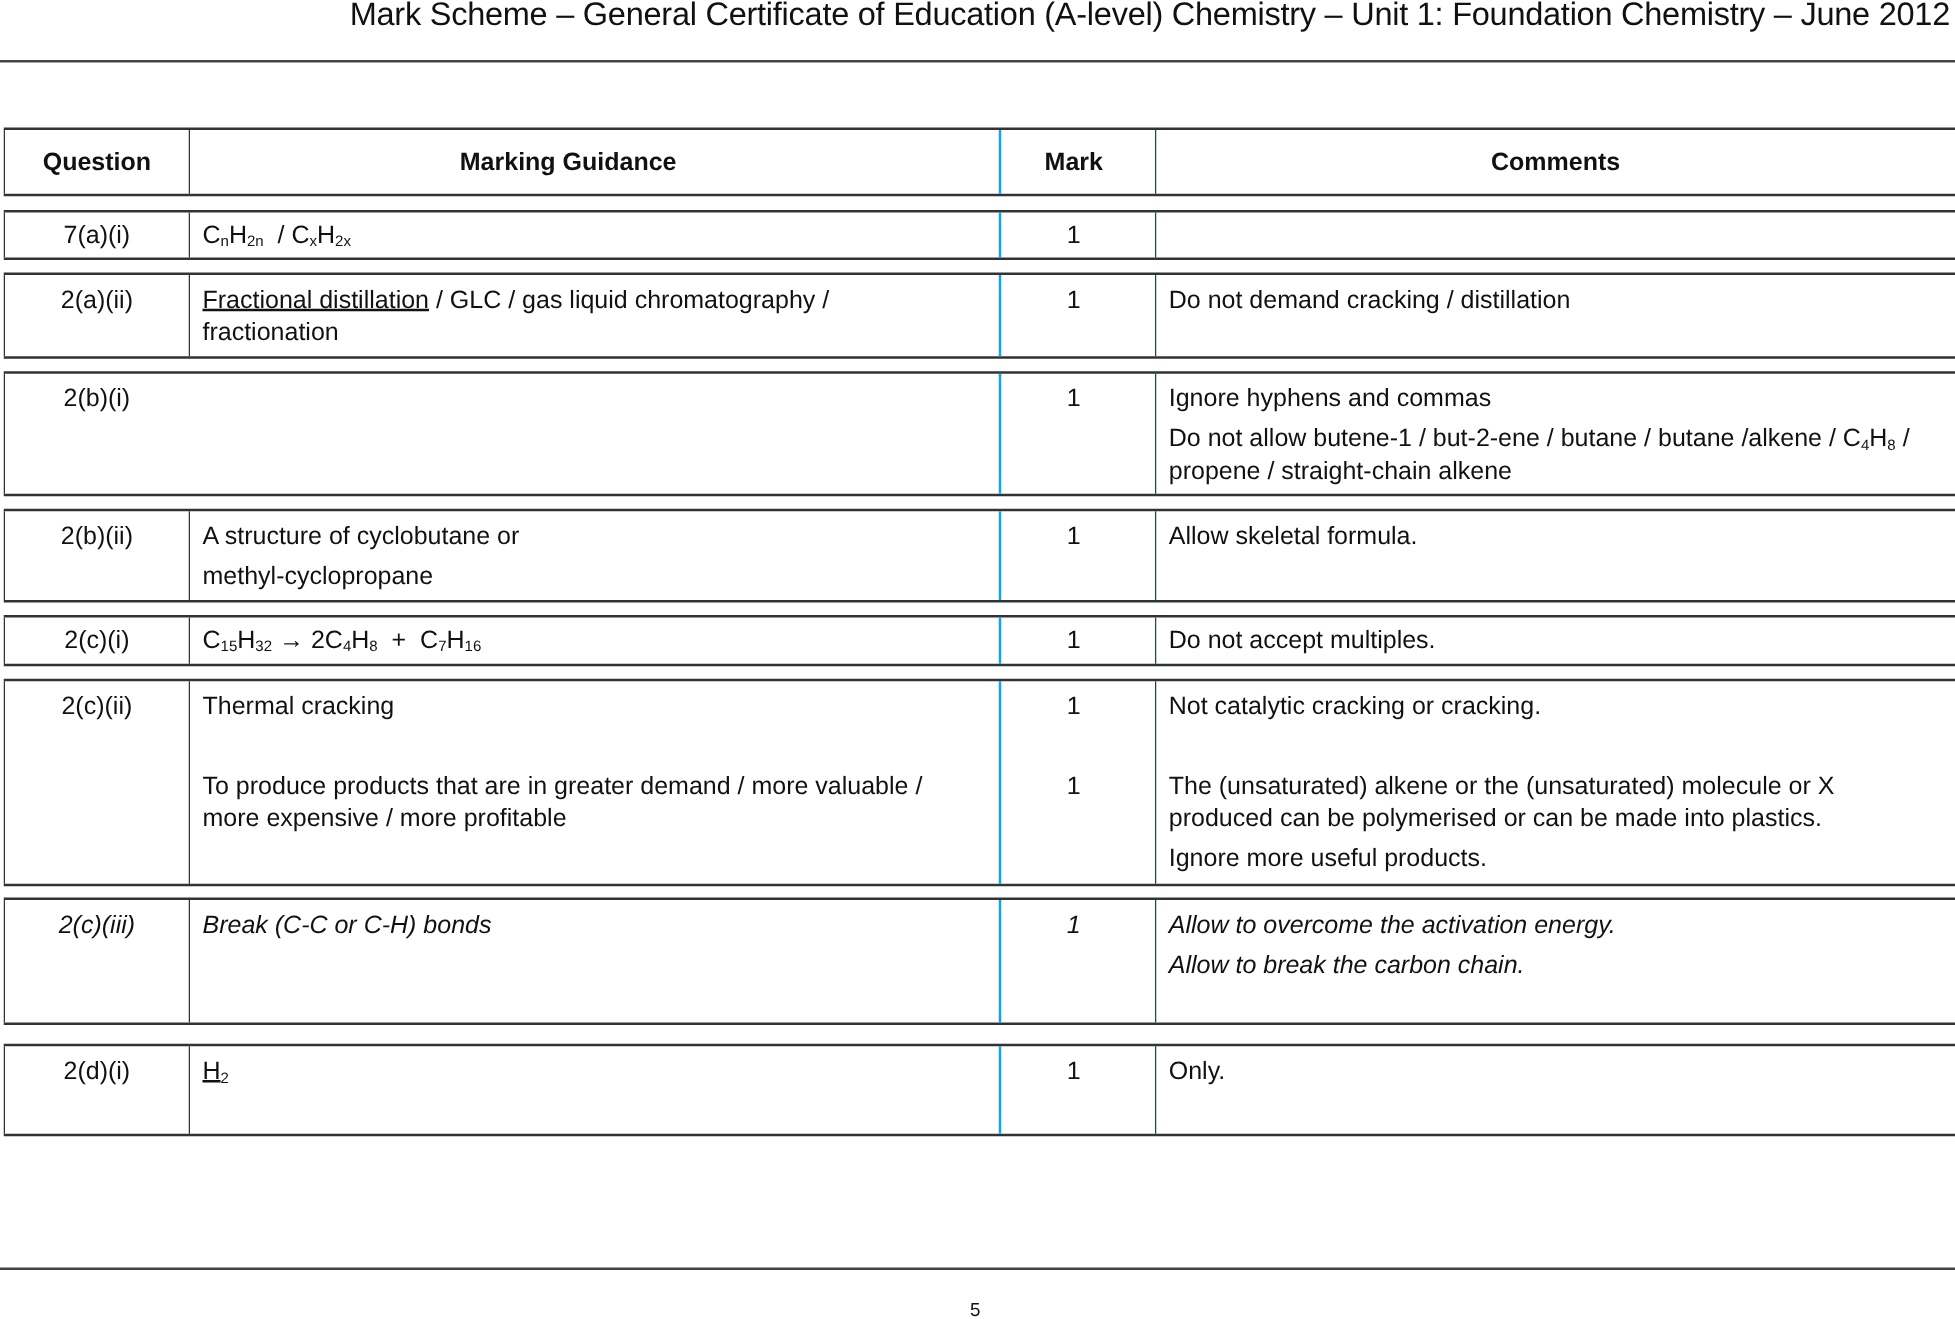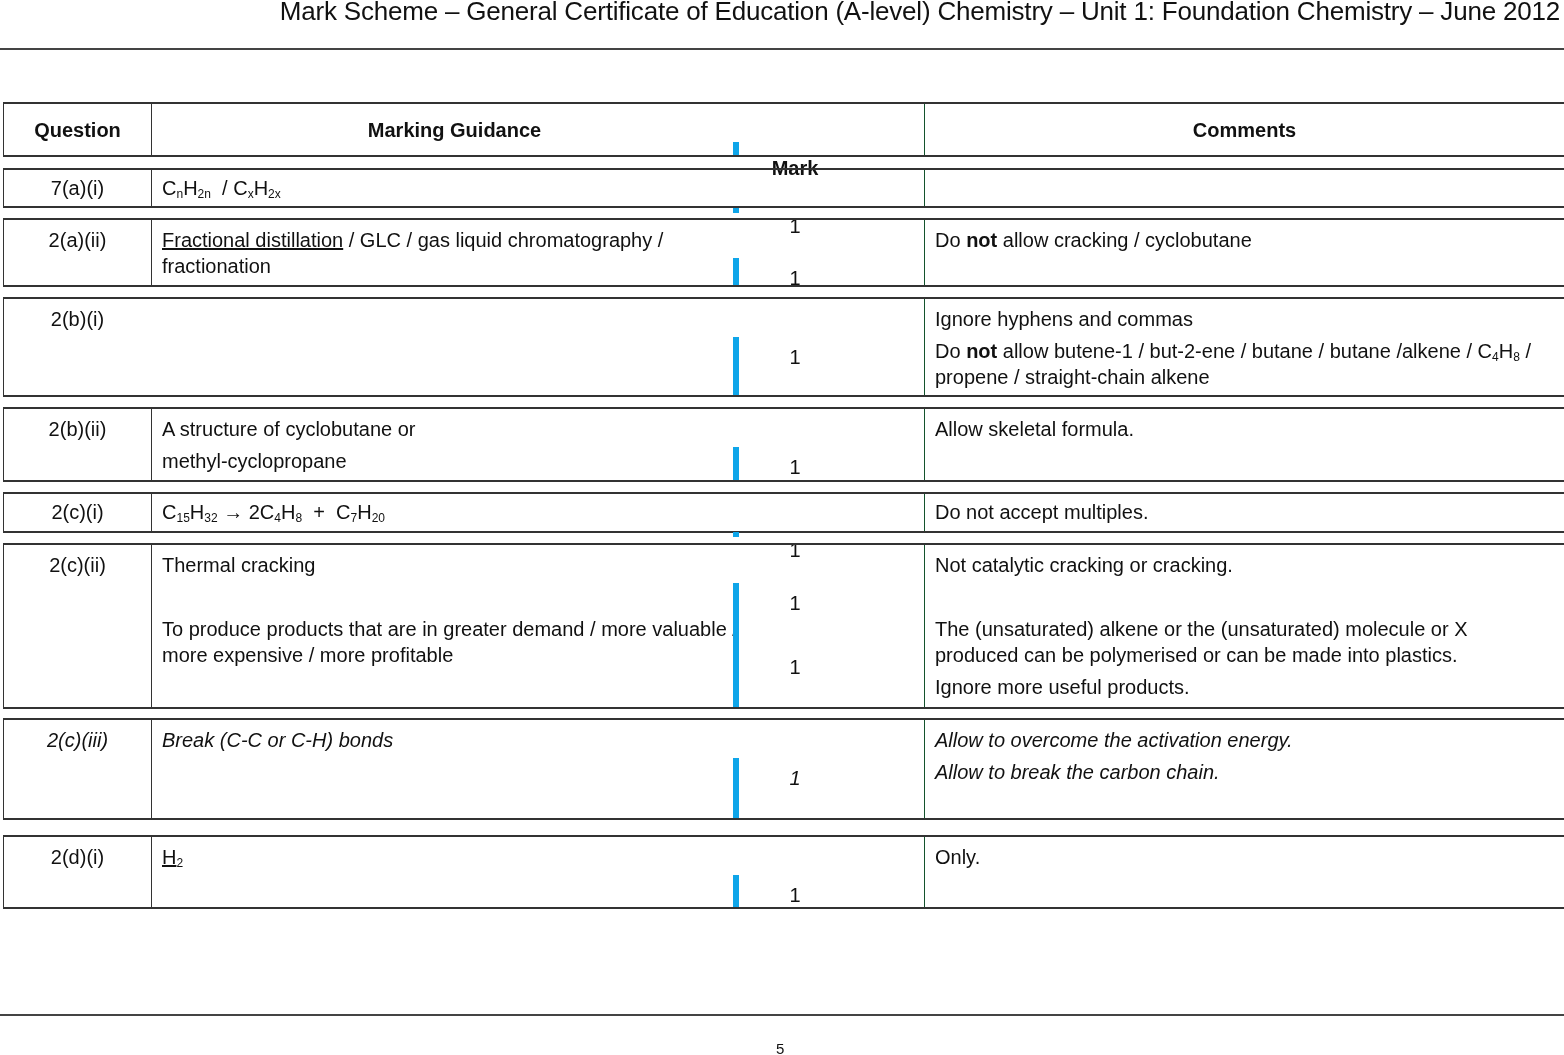--- a/index.html
+++ b/index.html
@@ -7,27 +7,27 @@
          font-family:"Liberation Sans", sans-serif; color:#111; }
   .running-header { position:absolute; right:4px; top:0; font-size:26px; line-height:22px; white-space:nowrap; letter-spacing:-0.2px; }
   .rule-top { position:absolute; left:0; right:0; top:48px; border-top:2px solid #444; }
   .rule-bottom { position:absolute; left:0; right:0; top:1014px; border-top:2px solid #444; }
   .page-number { position:absolute; left:776px; top:1040px; font-size:15px; }
 
   .block { position:absolute; left:3px; width:1561px; border-top:2px solid #333; border-bottom:2px solid #333; box-sizing:border-box; }
   .block .cell { position:absolute; top:0; bottom:0; box-sizing:border-box; font-size:20px; line-height:26px; }
   .c-q { left:0; width:148px; border-left:1px solid #333; text-align:center; padding-top:7px; }
   .c-g { left:148px; width:606px; border-left:1px solid #333; padding:7px 10px 0 10px; }
-  .c-m { left:730px; width:118px; border-left:6px solid #0ea5e9; text-align:center; padding-top:7px;margin-top:38px; }
+  .c-m { left:796px; width:118px; border-left:2px solid #0ea5e9; text-align:center; padding-top:7px; }
   .c-c { left:921px; right:0; border-left:1px solid #14532d; padding:7px 10px 0 10px; }
   .hdr .cell { font-weight:bold; padding-top:13px; text-align:center; }
   .cm-line { margin-bottom:6px; }
   .u { text-decoration:underline; }
   sub { font-size:12px; vertical-align:-3px; line-height:0; }
-  b { font-weight:bold; }
+  b { font-weight:normal; }
 </style>
 </head>
 <body>
 
 <div class="running-header">Mark Scheme – General Certificate of Education (A-level) Chemistry – Unit 1: Foundation Chemistry – June 2012</div>
 <div class="rule-top"></div>
 
 <div class="block hdr" style="top:102px;height:55px;">
   <div class="cell c-q">Question</div>
   <div class="cell c-g">Marking Guidance</div>
@@ -39,21 +39,21 @@
   <div class="cell c-q" style="padding-top:5px">7(a)(i)</div>
   <div class="cell c-g" style="padding-top:5px"><span>C</span><sub>n</sub><span>H</span><sub>2n</sub><span style="white-space:pre">  / </span><span>C</span><sub>x</sub><span>H</span><sub>2x</sub></div>
   <div class="cell c-m" style="padding-top:5px">1</div>
   <div class="cell c-c"></div>
 </div>
 
 <div class="block" style="top:218px;height:69px;">
   <div class="cell c-q">2(a)(ii)</div>
   <div class="cell c-g"><span class="u">Fractional distillation</span><span> / GLC / gas liquid chromatography / fractionation</span></div>
   <div class="cell c-m">1</div>
-  <div class="cell c-c"><span>Do </span><b>not</b><span> allow cracking / cyclobutane</span></div>
+  <div class="cell c-c"><span>Do </span><b>not</b><span> demand cracking / distillation</span></div>
 </div>
 
 <div class="block" style="top:297px;height:100px;">
   <div class="cell c-q">2(b)(i)</div>
   <div class="cell c-m">1</div>
   <div class="cell c-c">
     <div class="cm-line">Ignore hyphens and commas</div>
     <div><span>Do </span><b>not</b><span> allow butene-1 / but-2-ene / butane / butane /alkene / C</span><sub>4</sub><span>H</span><sub>8</sub><span> / propene / straight-chain alkene</span></div>
   </div>
 </div>
@@ -63,21 +63,21 @@
   <div class="cell c-g">
     <div class="cm-line">A structure of cyclobutane or</div>
     <div>methyl-cyclopropane</div>
   </div>
   <div class="cell c-m">1</div>
   <div class="cell c-c">Allow skeletal formula.</div>
 </div>
 
 <div class="block" style="top:492px;height:41px;">
   <div class="cell c-q" style="padding-top:5px">2(c)(i)</div>
-  <div class="cell c-g" style="padding-top:5px;white-space:pre"><span>C</span><sub>15</sub><span>H</span><sub>32</sub><span> → </span><span>2C</span><sub>4</sub><span>H</span><sub>8</sub><span>  +  </span><span>C</span><sub>7</sub><span>H</span><sub>20</sub></div>
+  <div class="cell c-g" style="padding-top:5px;white-space:pre"><span>C</span><sub>15</sub><span>H</span><sub>32</sub><span> → </span><span>2C</span><sub>4</sub><span>H</span><sub>8</sub><span>  +  </span><span>C</span><sub>7</sub><span>H</span><sub>16</sub></div>
   <div class="cell c-m" style="padding-top:5px">1</div>
   <div class="cell c-c" style="padding-top:5px">Do not accept multiples.</div>
 </div>
 
 <div class="block" style="top:543px;height:166px;">
   <div class="cell c-q">2(c)(ii)</div>
   <div class="cell c-g">
     <div style="height:64px">Thermal cracking</div>
     <div>To produce products that are in greater demand / more valuable / more expensive / more profitable</div>
   </div>

